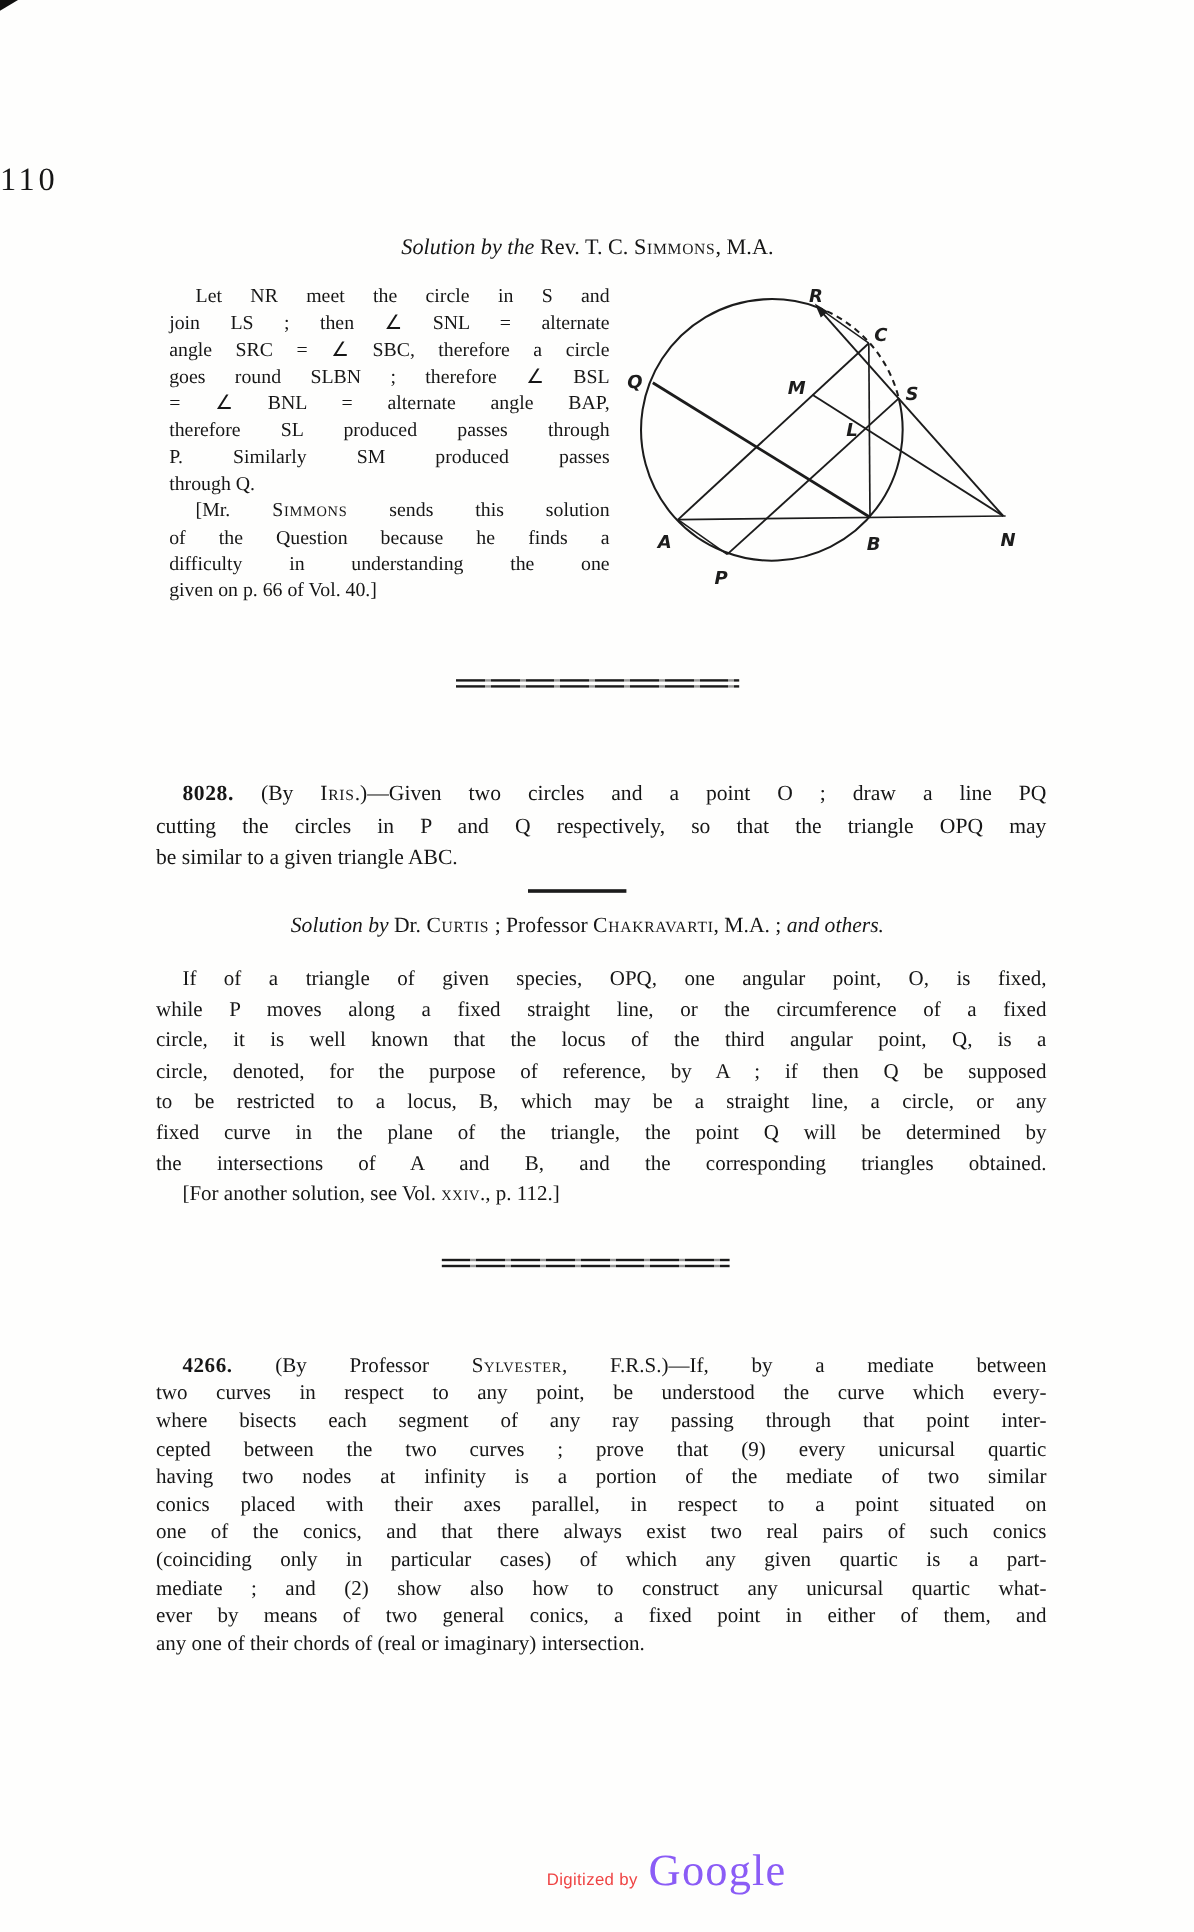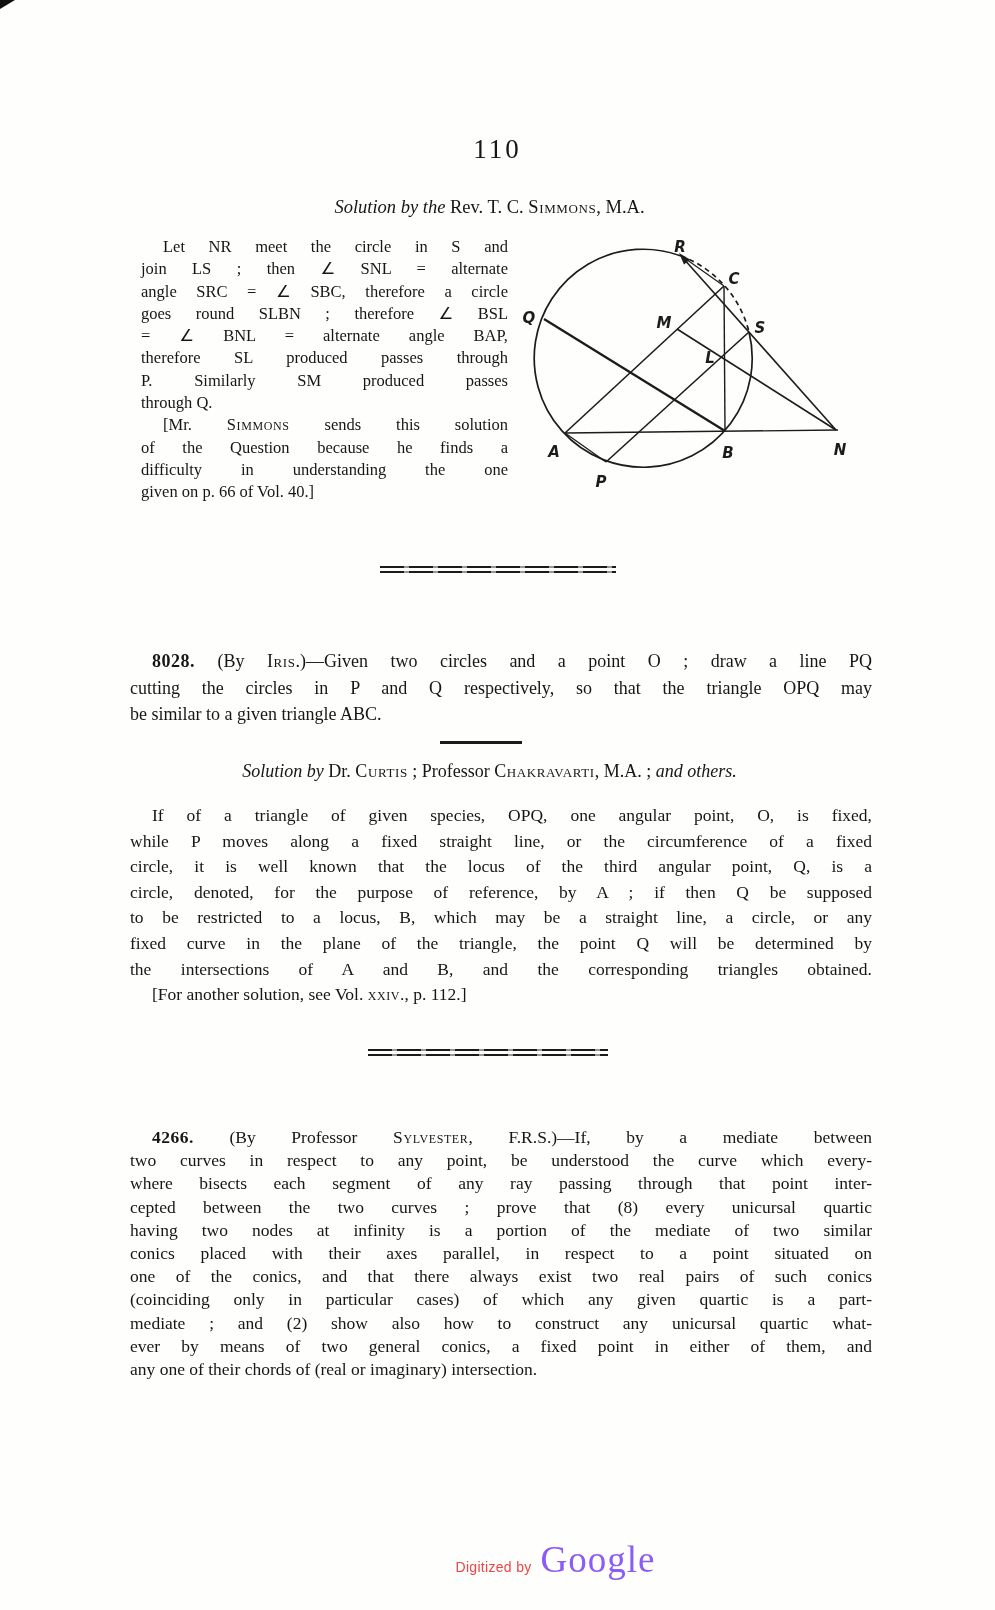--- a/index.html
+++ b/index.html
@@ -1,20 +1,20 @@
 <!DOCTYPE html>
 <html><head>
 <meta charset="utf-8">
 <style>
   html,body{margin:0;padding:0;background:#ffffff;}
   .page{position:relative;width:995px;height:1610px;background:#fefefdfa;background:#fefefd;
         font-family:"Liberation Serif",serif;color:#161616;overflow:hidden;}
   .corner{position:absolute;top:0;left:0;width:0;height:0;
           border-top:9px solid #101010;border-right:15px solid transparent;}
-  .pageno{position:absolute;top:134px;left:0;right:0;text-align:center;
+  .pageno{position:absolute;top:134px;left:0;right:0;text-align:left;
           font-size:27px;letter-spacing:3px;}
   .heading{position:absolute;left:0;right:16px;}
   .h1{top:197px;font-size:18.5px;}
   .h2{top:761px;font-size:18px;}
   .h-center .tl{text-align:center !important;text-align-last:center !important;}
   .para{position:absolute;}
   .p1{left:141px;top:236px;width:367px;font-size:16.5px;line-height:22.3px;font-family:Liberation Serif, serif;}
   .p8028{left:130px;top:648px;width:742px;font-size:18px;line-height:26.5px;}
   .pcurtis{left:130px;top:803px;width:742px;font-size:17.5px;line-height:25.6px;}
   .p4266{left:130px;top:1126px;width:742px;font-size:17.5px;line-height:23.2px;}
@@ -116,21 +116,21 @@
       <div class="tl"><span class="c-r">the intersections of A and B, and the corresponding triangles obtained.</span></div>
       <div class="tl ind end"><span class="c-r">[For another solution, see Vol. </span><span class="c-sc">xxiv</span><span class="c-r">., p. 112.]</span></div>
     </div>
 
   <div class="rule double r3"></div>
 
   <div class="para p4266">
       <div class="tl ind"><span class="c-b">4266.</span><span class="c-r">  (By Professor </span><span class="c-sc">Sylvester</span><span class="c-r">, F.R.S.)—If, by a mediate between</span></div>
       <div class="tl"><span class="c-r">two curves in respect to any point, be understood the curve which every-</span></div>
       <div class="tl"><span class="c-r">where bisects each segment of any ray passing through that point inter-</span></div>
-      <div class="tl"><span class="c-r">cepted between the two curves ; prove that (8) every unicursal quartic</span></div>
+      <div class="tl"><span class="c-r">cepted between the two curves ; prove that (9) every unicursal quartic</span></div>
       <div class="tl"><span class="c-r">having two nodes at infinity is a portion of the mediate of two similar</span></div>
       <div class="tl"><span class="c-r">conics placed with their axes parallel, in respect to a point situated on</span></div>
       <div class="tl"><span class="c-r">one of the conics, and that there always exist two real pairs of such conics</span></div>
       <div class="tl"><span class="c-r">(coinciding only in particular cases) of which any given quartic is a part-</span></div>
       <div class="tl"><span class="c-r">mediate ; and (2) show also how to construct any unicursal quartic what-</span></div>
       <div class="tl"><span class="c-r">ever by means of two general conics, a fixed point in either of them, and</span></div>
       <div class="tl end"><span class="c-r">any one of their chords of (real or imaginary) intersection.</span></div>
     </div>
 
   <div class="watermark">

